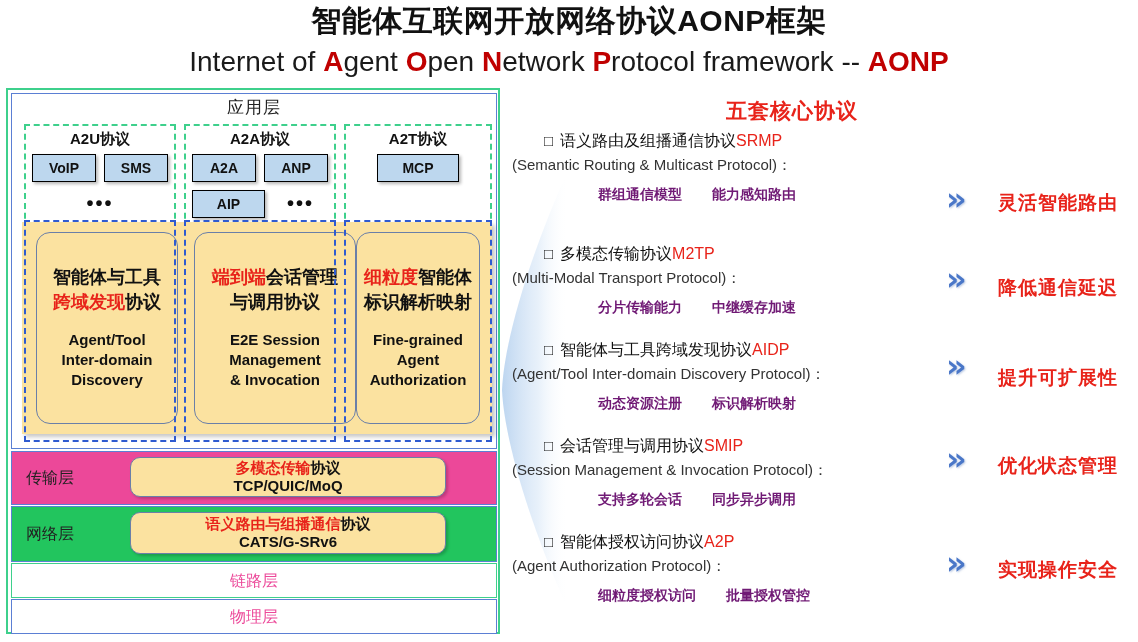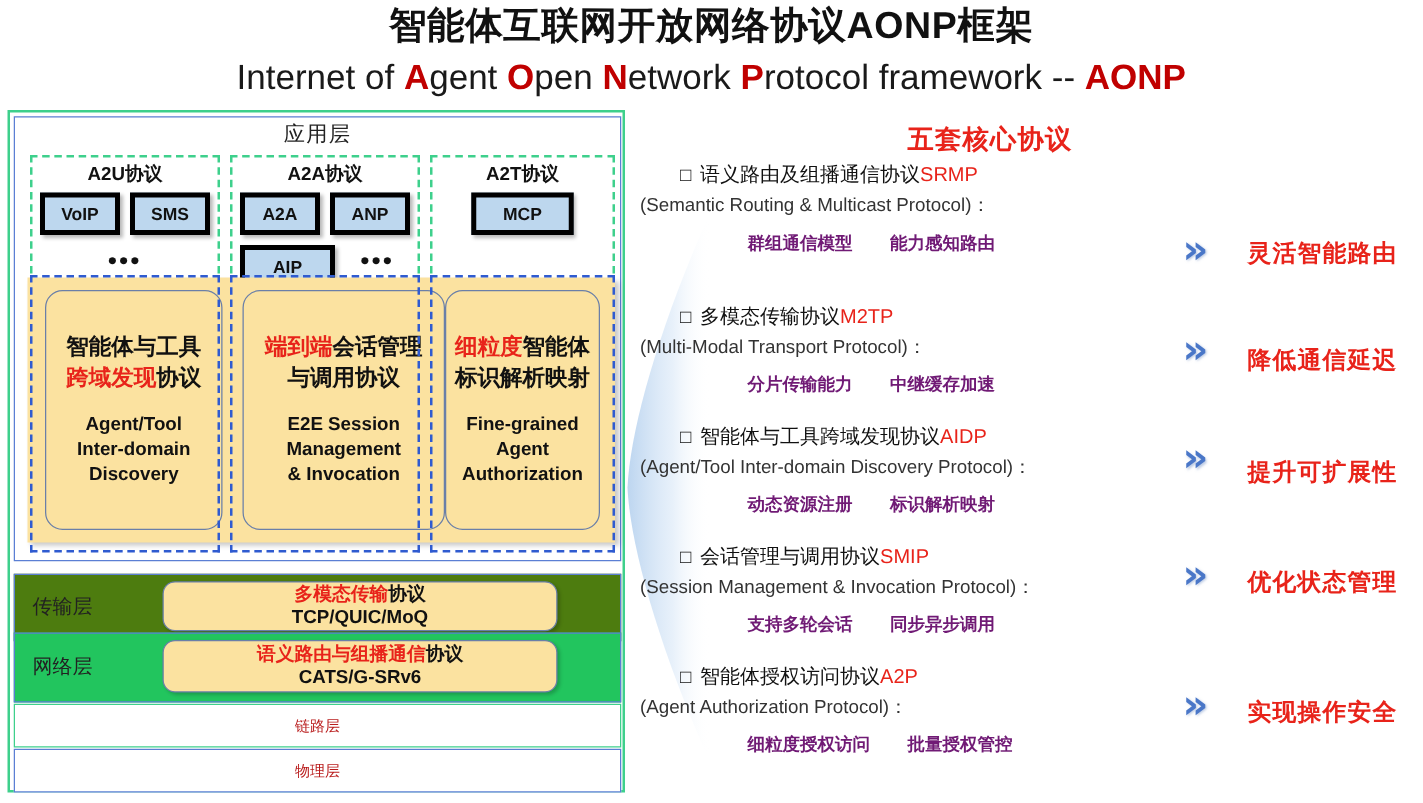--- a/index.html
+++ b/index.html
@@ -50,21 +50,21 @@
   .proto-col.c1{left:172px;width:152px;}
   .proto-col.c2{left:332px;width:148px;}
   .proto-col-title{
     position:absolute;left:0;top:4px;width:100%;text-align:center;
     font-size:15px;font-weight:bold;color:#111;
   }
   .chipwrap{position:absolute;left:6px;top:28px;width:calc(100% - 12px);}
   .chiprow{display:flex;gap:8px;margin-bottom:8px;}
   .chiprow.center{justify-content:center;}
   .chip{
-    background:#BDD7EE;border:4px solid #000000;
+    background:#BDD7EE;border:1px solid #000000;
     color:#111;font-size:14px;font-weight:bold;
     padding:5px 8px;text-align:center;min-width:58px;flex:1;
     box-shadow:2px 2px 3px rgba(0,0,0,0.28);
     box-sizing:border-box;
   }
   .chip.mcp{flex:0 0 82px;margin:0 auto;}
   .dots{
     flex:1;text-align:center;font-size:20px;font-weight:bold;color:#111;
     line-height:26px;letter-spacing:2px;
   }
@@ -98,41 +98,41 @@
   .bluedash.d0{left:12px;width:152px;}
   .bluedash.d1{left:172px;width:152px;}
   .bluedash.d2{left:332px;width:148px;}
 
   
   .layer-row{
     position:absolute;left:3px;width:486px;
     border:1px solid #5B7FD4;box-sizing:border-box;
     background:#ffffff;
   }
-  #layer-transport{top:361px;height:54px;background:#4d7c0f;margin-top:8px;}
+  #layer-transport{top:361px;height:54px;background:#ec4899;}
   #layer-network{top:416px;height:56px;background:#22c55e;}
   #layer-link{top:473px;height:35px;border-color:#3ED08C;}
   #layer-phys{top:509px;height:35px;}
   .layer-name{
     position:absolute;left:14px;top:50%;transform:translateY(-50%);
     font-size:16px;color:#222;
   }
   .layer-card{
     position:absolute;left:118px;top:5px;width:316px;height:calc(100% - 12px);
     background:#FBE2A0;border:1.5px solid #6a7fa8;border-radius:10px;
     box-sizing:border-box;text-align:center;
     display:flex;flex-direction:column;justify-content:center;
     box-shadow:2px 2px 3px rgba(0,0,0,0.2);
   }
   .layer-card .l1{font-size:15px;font-weight:bold;color:#E8231A;line-height:1.2;}
   .layer-card .l1 .k{color:#111;}
   .layer-card .l2{font-size:15px;font-weight:bold;color:#111;line-height:1.2;}
   .layer-center{
     position:absolute;left:0;top:50%;transform:translateY(-50%);
-    width:100%;text-align:center;font-size:12px;color:#b91c1c;
+    width:100%;text-align:center;font-size:16px;color:#ec4899;
   }
 
   
   #wedge{
     position:absolute;left:496px;top:175px;width:72px;height:430px;
     pointer-events:none;
   }
 
   
   #right{

